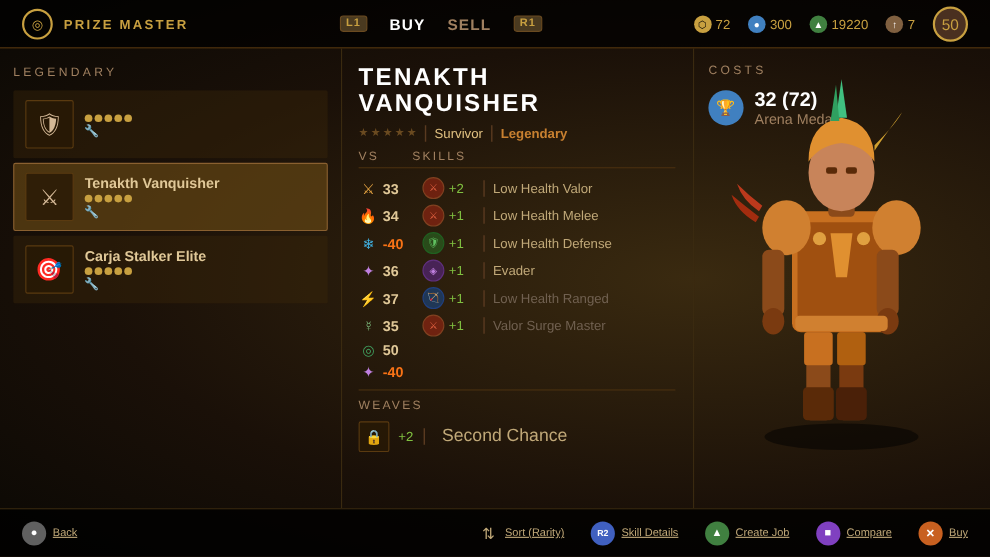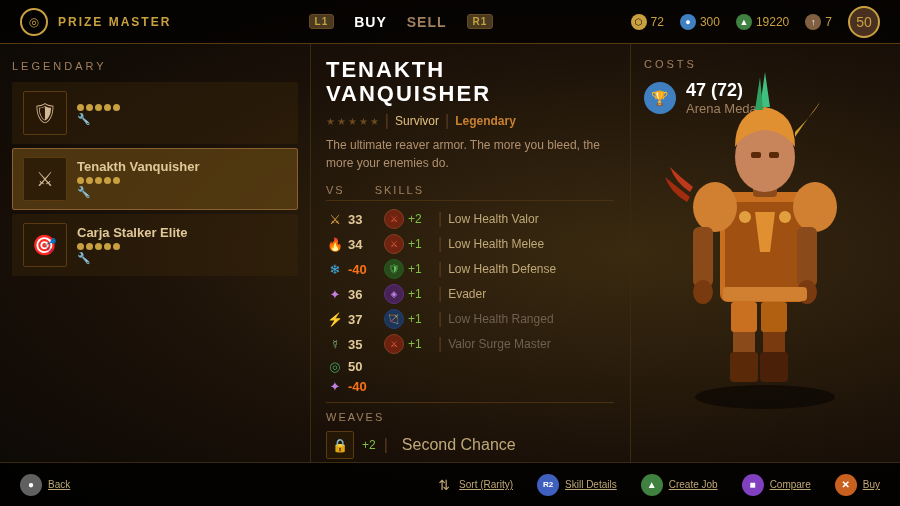--- a/index.html
+++ b/index.html
@@ -506,21 +506,20 @@
       <span class="star">★</span>
       <span class="star">★</span>
       <span class="star">★</span>
       <span class="star">★</span>
     </div>
     <span class="pipe">|</span>
     <span class="tag-survivor">Survivor</span>
     <span class="pipe">|</span>
     <span class="tag-legendary">Legendary</span>
   </div>
-  <div class="item-desc">The ultimate reaver armor. The more you bleed, the more your enemies do.</div>
 
   <div class="stats-skills-header">
     <span class="stats-col-label">VS</span>
     <span class="stats-skills-label">SKILLS</span>
   </div>
 
   <div class="stat-row">
     <div class="stat-icon c-sword">⚔</div>
     <div class="stat-value">33</div>
     <div class="skill-icon skill-icon-red">⚔</div>
@@ -595,21 +594,21 @@
     <span class="weave-name">Second Chance</span>
   </div>
 
 </div>
 
 <div class="right-panel">
   <div class="costs-label">COSTS</div>
   <div class="cost-row">
     <div class="cost-icon">🏆</div>
     <div class="cost-info">
-      <div class="cost-amount">47 (72)</div>
+      <div class="cost-amount">32 (72)</div>
       <div class="cost-sub">Arena Medal</div>
     </div>
   </div>
 
   <div style="position:absolute; bottom:50px; left:0; right:0; display:flex; justify-content:center; align-items:flex-end;">
     <svg width="220" height="360" viewBox="0 0 220 360">
 
       <ellipse cx="110" cy="345" rx="70" ry="12" fill="rgba(0,0,0,0.5)"></ellipse>
 
       <rect x="78" y="240" width="22" height="90" rx="4" fill="#8B4A1A"></rect>

